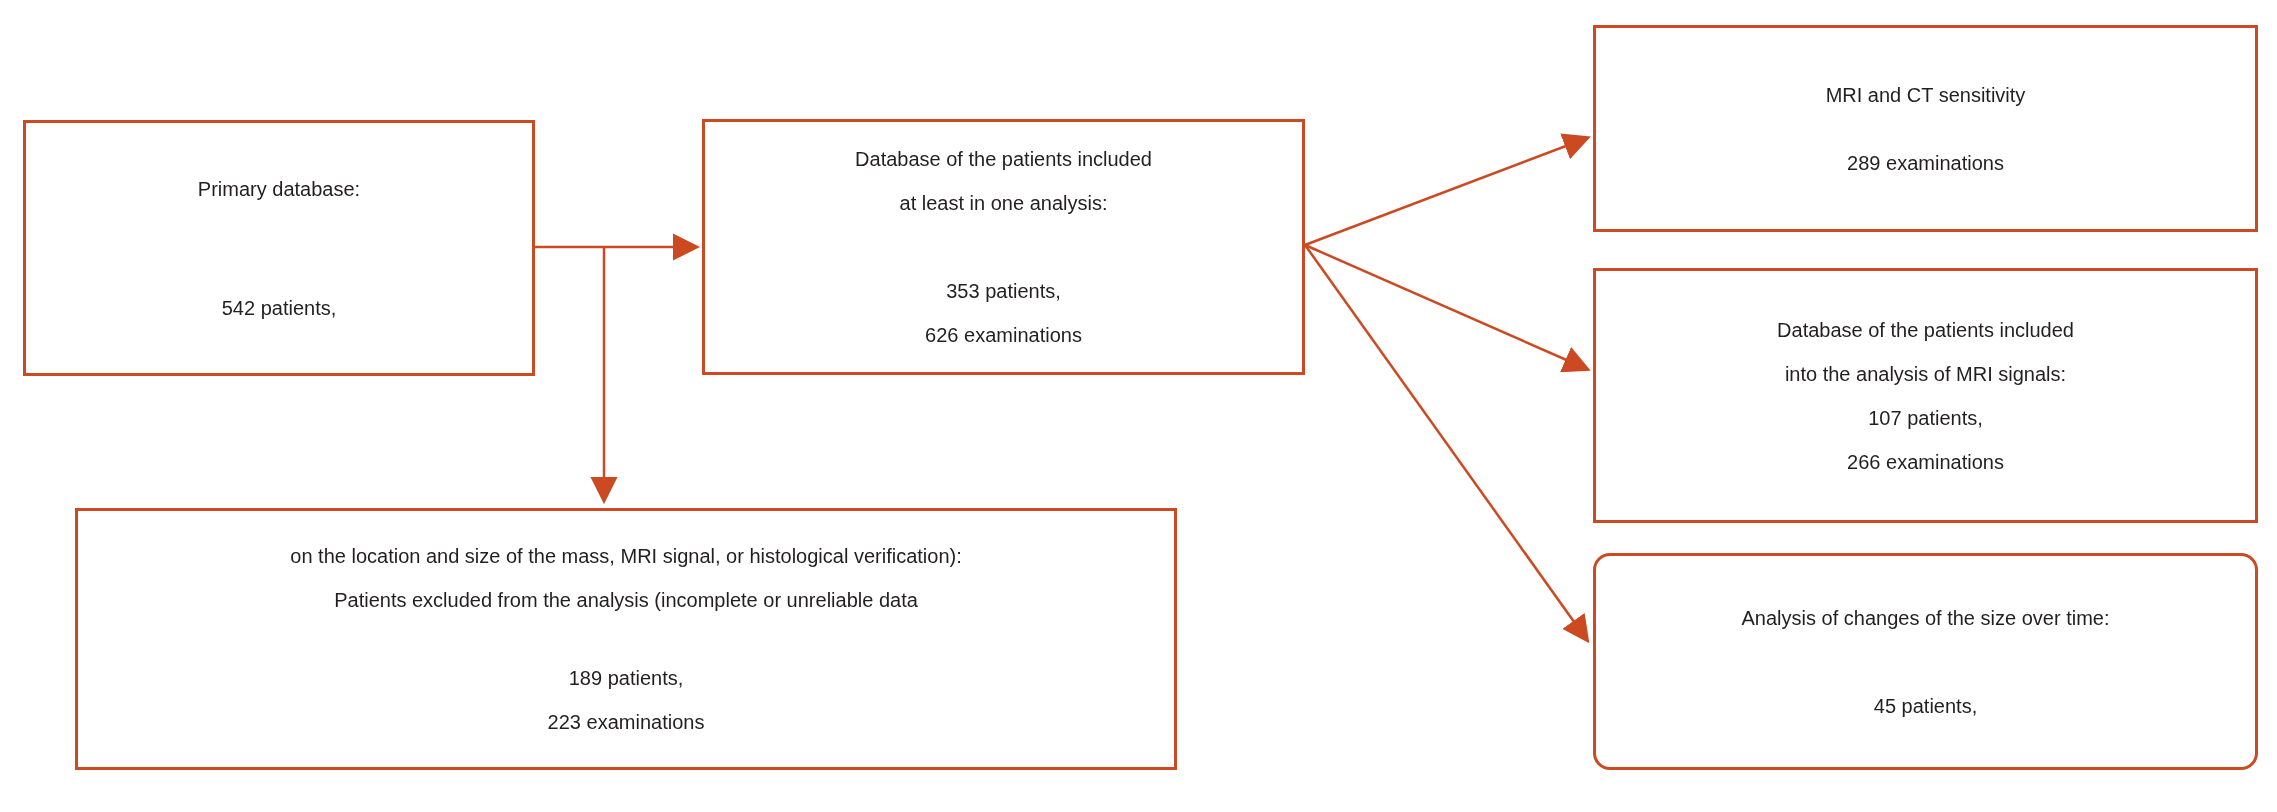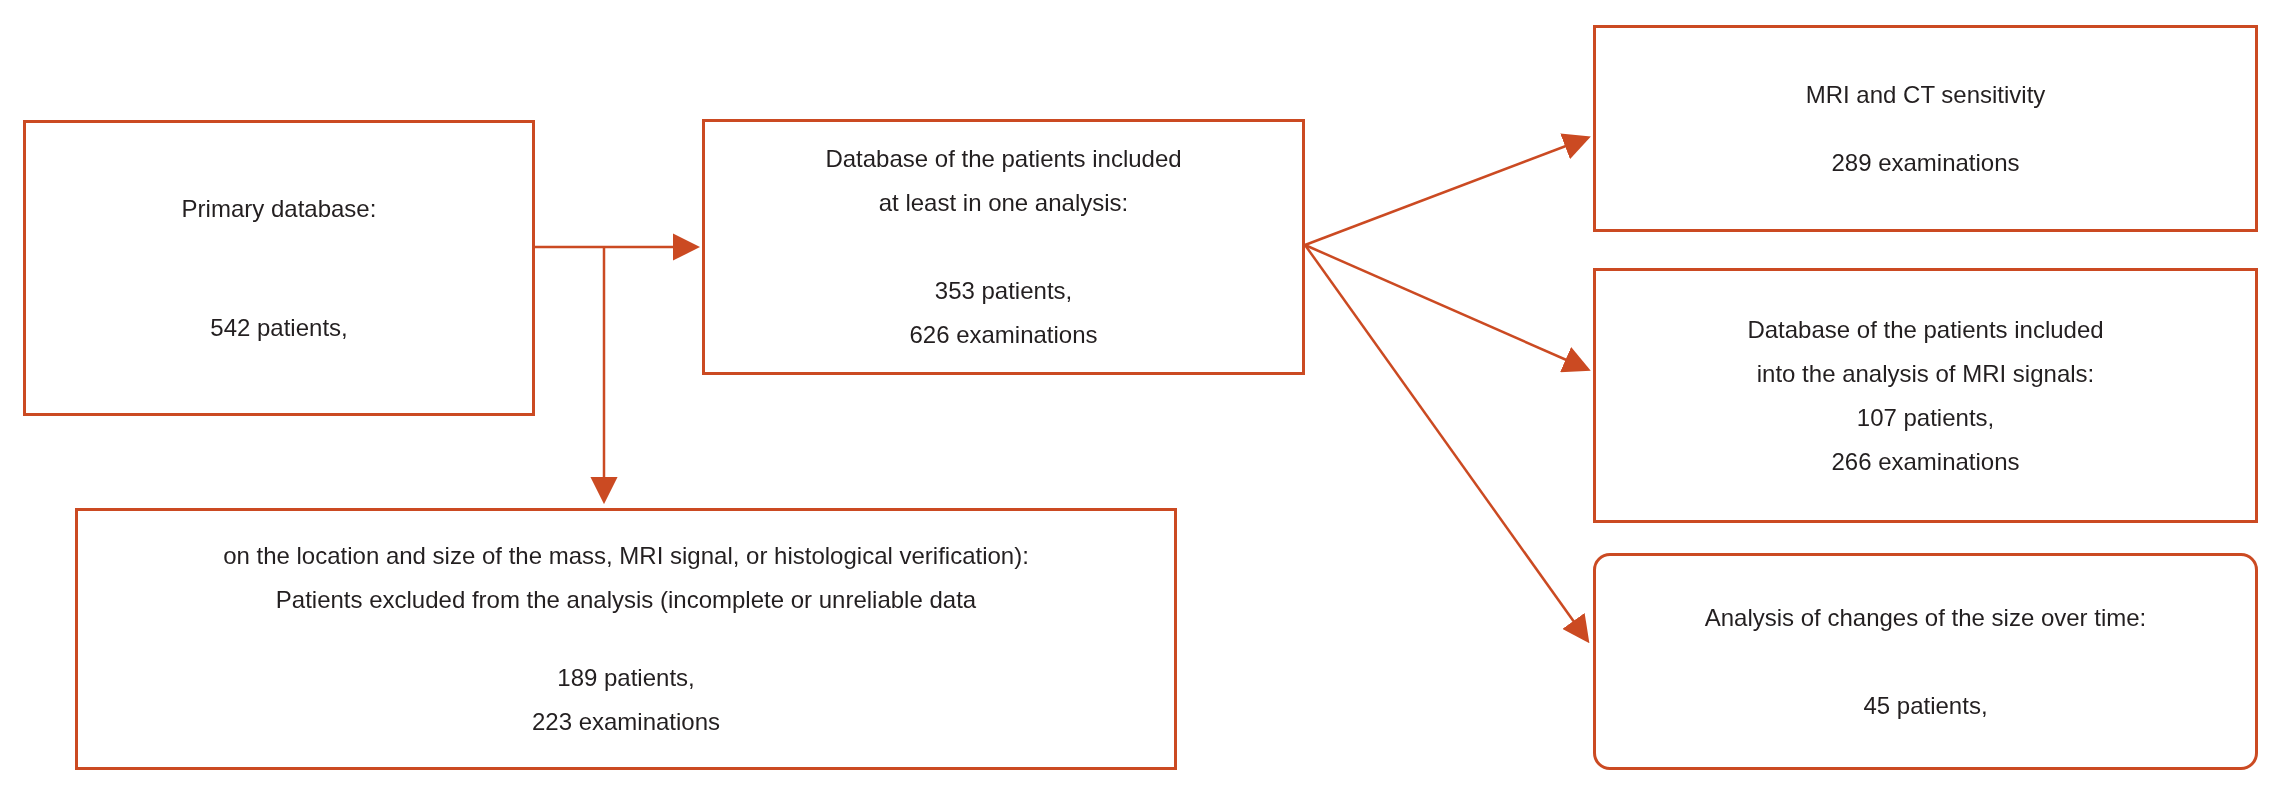--- a/index.html
+++ b/index.html
@@ -28,32 +28,32 @@
   .box{
     position:absolute;
     border:3px solid var(--accent);
     background:var(--bg);
     box-sizing:border-box;
     display:flex;
     flex-direction:column;
     justify-content:center;
     align-items:center;
     text-align:center;
-    font-size:24px;
+    font-size:20px;
     line-height:44px;
     padding:0 8px;
   }
   .line{white-space:nowrap;}
   .gap-primary{height:75px;}
   .gap-included{height:44px;}
   .gap-excluded{height:34px;}
   .gap-sensitivity{height:24px;}
   .gap-sizechanges{height:44px;}
 
-  .box-primary   {left:23px;  top:120px; width:512px;  height:296px;}
+  .box-primary   {left:23px;  top:120px; width:512px;  height:256px;}
   .box-included  {left:702px; top:119px; width:603px;  height:256px;}
   .box-excluded  {left:75px;  top:508px; width:1102px; height:262px;}
   .box-sensitivity{left:1593px;top:25px;  width:665px;  height:207px;}
   .box-mrisignals{left:1593px;top:268px; width:665px;  height:255px;}
   .box-sizechanges{left:1593px;top:553px; width:665px;  height:217px;border-radius:17px;}
 </style>
 </head>
 <body>
 
 <div class="canvas">

